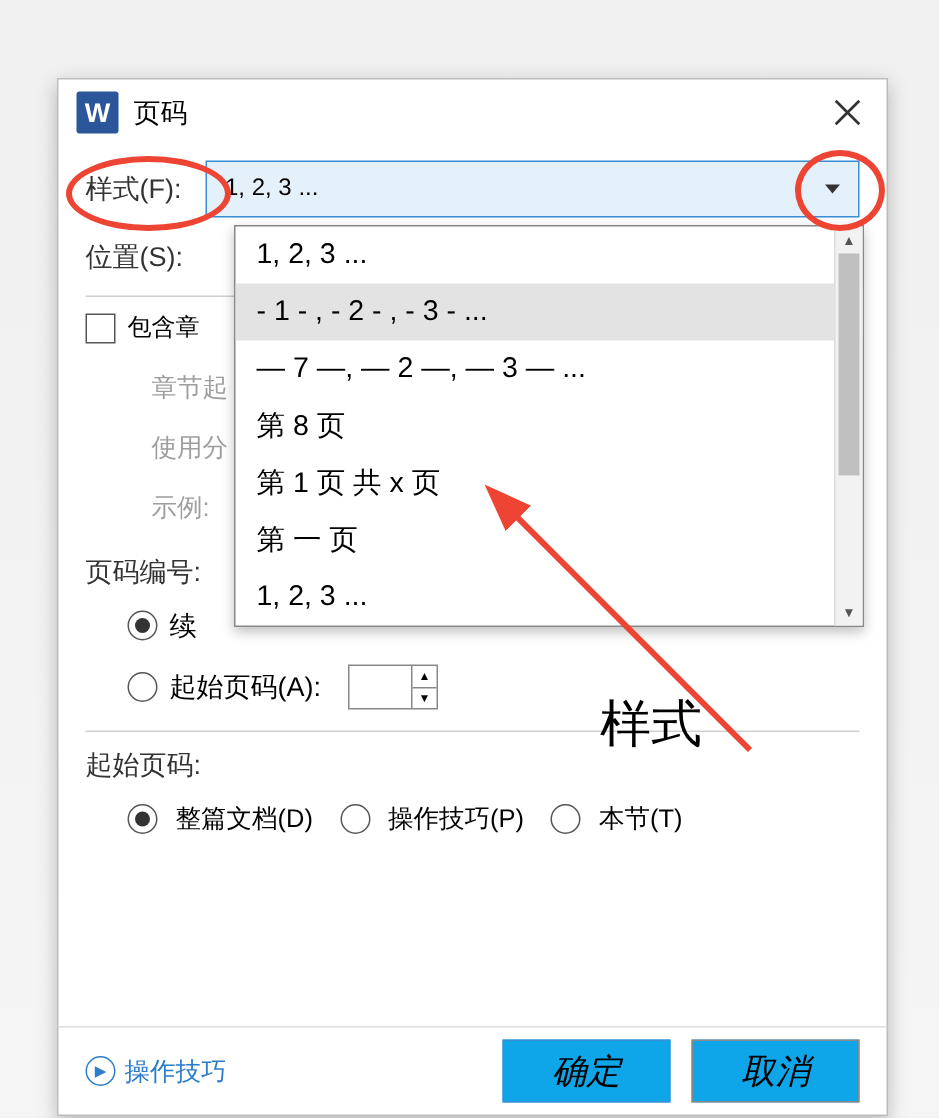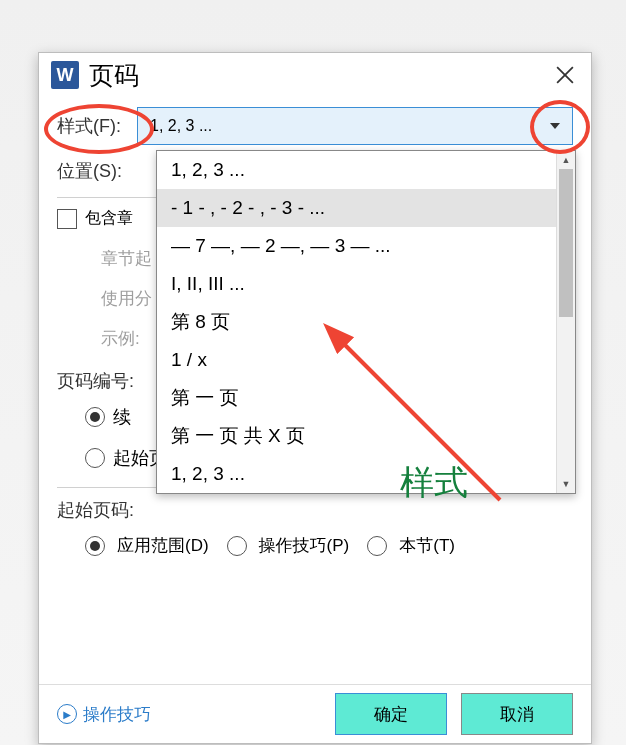--- a/index.html
+++ b/index.html
@@ -1,20 +1,20 @@
 <!DOCTYPE html>
 <html><head>
 <meta charset="utf-8">
 <style>
 html,body{margin:0;padding:0;font-family:"Microsoft YaHei","Segoe UI",Arial,sans-serif;font-size:16px;background:#e8e8e8;width:626px;height:745px;overflow:hidden;}
 .backdrop{position:absolute;inset:0;background:linear-gradient(#f0f0f0,#f5f5f5);}
 .dialog{position:absolute;left:38px;top:52px;width:552px;height:690px;background:#fff;border:1px solid #bdbdbd;box-shadow:0 4px 12px rgba(0,0,0,.25);}
 .titlebar{height:44px;display:flex;align-items:center;padding:0 8px 0 12px;}
 .w-icon{width:28px;height:28px;background:#2b579a;color:#fff;font-weight:bold;display:flex;align-items:center;justify-content:center;border-radius:2px;font-size:18px;}
-.title{margin-left:10px;font-size:25px;flex:1;}
+.title{margin-left:10px;font-size:18px;flex:1;}
 .close{width:36px;height:36px;display:flex;align-items:center;justify-content:center;cursor:pointer;}
 .close svg{width:18px;height:18px;}
 .body{padding:10px 18px 14px 18px;}
 .row{display:flex;align-items:center;margin-bottom:14px;position:relative;}
 .label{width:80px;font-size:18px;color:#333;}
 .combo{flex:1;height:36px;border:1px solid #3a8ed6;background:#e4f1fb;display:flex;align-items:center;padding:0 12px;position:relative;cursor:pointer;}
 .combo .caret{width:0;height:0;border-left:5px solid transparent;border-right:5px solid transparent;border-top:6px solid #333;margin-left:auto;}
 .field-blank{flex:1;}
 .separator{height:0;border-top:1px solid #d0d0d0;margin:4px 0 10px 0;}
 .checkbox-row{display:flex;align-items:center;margin-bottom:10px;}
@@ -28,34 +28,34 @@
 .spin .val{flex:1;}
 .spin .btns{width:16px;border-left:1px solid #888;display:flex;flex-direction:column;}
 .spin .btns div{flex:1;display:flex;align-items:center;justify-content:center;font-size:8px;}
 .spin .btns div:first-child{border-bottom:1px solid #888;}
 .scope-row{display:flex;align-items:center;margin-left:28px;font-size:17px;gap:8px;}
 .scope-row .radio{margin-right:4px;}
 .footer{position:absolute;left:0;right:0;bottom:0;height:58px;border-top:1px solid #ddd;display:flex;align-items:center;padding:0 18px 0 18px;}
 .tip{color:#2b7cc9;font-size:17px;display:flex;align-items:center;cursor:pointer;}
 .tip-icon{width:18px;height:18px;border:1.5px solid #2b7cc9;border-radius:50%;margin-right:6px;display:flex;align-items:center;justify-content:center;font-size:10px;color:#2b7cc9;}
 .footer .spacer{flex:1;}
-.btn{width:110px;height:40px;border:1px solid #888;background:#5eead4;display:flex;align-items:center;justify-content:center;font-size:17px;cursor:pointer;margin-left:14px;}
+.btn{width:110px;height:40px;border:1px solid #888;background:#0ea5e9;display:flex;align-items:center;justify-content:center;font-size:23px;cursor:pointer;margin-left:14px;font-style:italic;}
 .btn.primary{border:1.5px solid #3a8ed6;}
 
 .dropdown{position:absolute;left:118px;top:110px;width:430px;background:#fff;border:1px solid #888;box-shadow:0 3px 8px rgba(0,0,0,.25);z-index:20;}
 .droplist{max-height:346px;overflow:hidden;}
 .dropitem{height:38px;display:flex;align-items:center;padding:0 14px;font-size:19px;cursor:pointer;}
 .dropitem.sel{background:#e3e3e3;}
 .scrollbar{position:absolute;right:0;top:0;width:18px;height:100%;background:#f2f2f2;border-left:1px solid #ddd;}
 .sb-btn{height:18px;display:flex;align-items:center;justify-content:center;font-size:9px;color:#555;}
 .sb-track{position:absolute;top:18px;bottom:18px;left:0;right:0;}
 .sb-thumb{position:absolute;left:2px;right:2px;top:0;height:148px;background:#c0c0c0;}
 
 .ann-circle{position:absolute;border:4px solid #e43;border-radius:50%;pointer-events:none;z-index:30;}
-.ann-text{position:absolute;color:#15803d;font-size:34px;z-index:30;pointer-events:none;}
+.ann-text{position:absolute;color:#000000;font-size:34px;z-index:30;pointer-events:none;}
 .ann-arrow{position:absolute;z-index:30;pointer-events:none;}
 </style>
 </head>
 <body>
 
 <div class="backdrop"></div>
 
 <div class="dialog">
   <div class="titlebar">
     <div class="w-icon">W</div>
@@ -114,21 +114,21 @@
           <div>▼</div>
         </div>
       </div>
     </div>
 
     <div class="separator"></div>
 
     <div class="sect-label">起始页码:</div>
     <div class="scope-row">
       <div class="radio checked"></div>
-      <span>应用范围(D)</span>
+      <span>整篇文档(D)</span>
       <div class="radio" style="margin-left:10px"></div>
       <span>操作技巧(P)</span>
       <div class="radio" style="margin-left:10px"></div>
       <span>本节(T)</span>
     </div>
   </div>
 
   <div class="footer">
     <div class="tip">
       <div class="tip-icon">▶</div>
@@ -142,25 +142,23 @@
         <span>取消</span>
       </div>
   </div>
 </div>
 
 <div class="dropdown" style="top:150px;left:156px;width:418px;">
   <div class="droplist" id="droplist">
       <div class="dropitem">1, 2, 3 ...</div>
       <div class="dropitem sel">- 1 - , - 2 - , - 3 - ...</div>
       <div class="dropitem">— 7 —, — 2 —, — 3 — ...</div>
-      <div class="dropitem">I, II, III ...</div>
       <div class="dropitem">第 8 页</div>
-      <div class="dropitem">1 / x</div>
+      <div class="dropitem">第 1 页 共 x 页</div>
       <div class="dropitem">第 一 页</div>
-      <div class="dropitem">第 一 页 共 X 页</div>
       <div class="dropitem">1, 2, 3 ...</div>
     </div>
   <div class="scrollbar">
     <div class="sb-btn">▲</div>
     <div class="sb-track">
         <div class="sb-thumb"></div>
       </div>
     <div class="sb-btn" style="position:absolute;bottom:0;left:0;right:0">▼</div>
   </div>
 </div>

